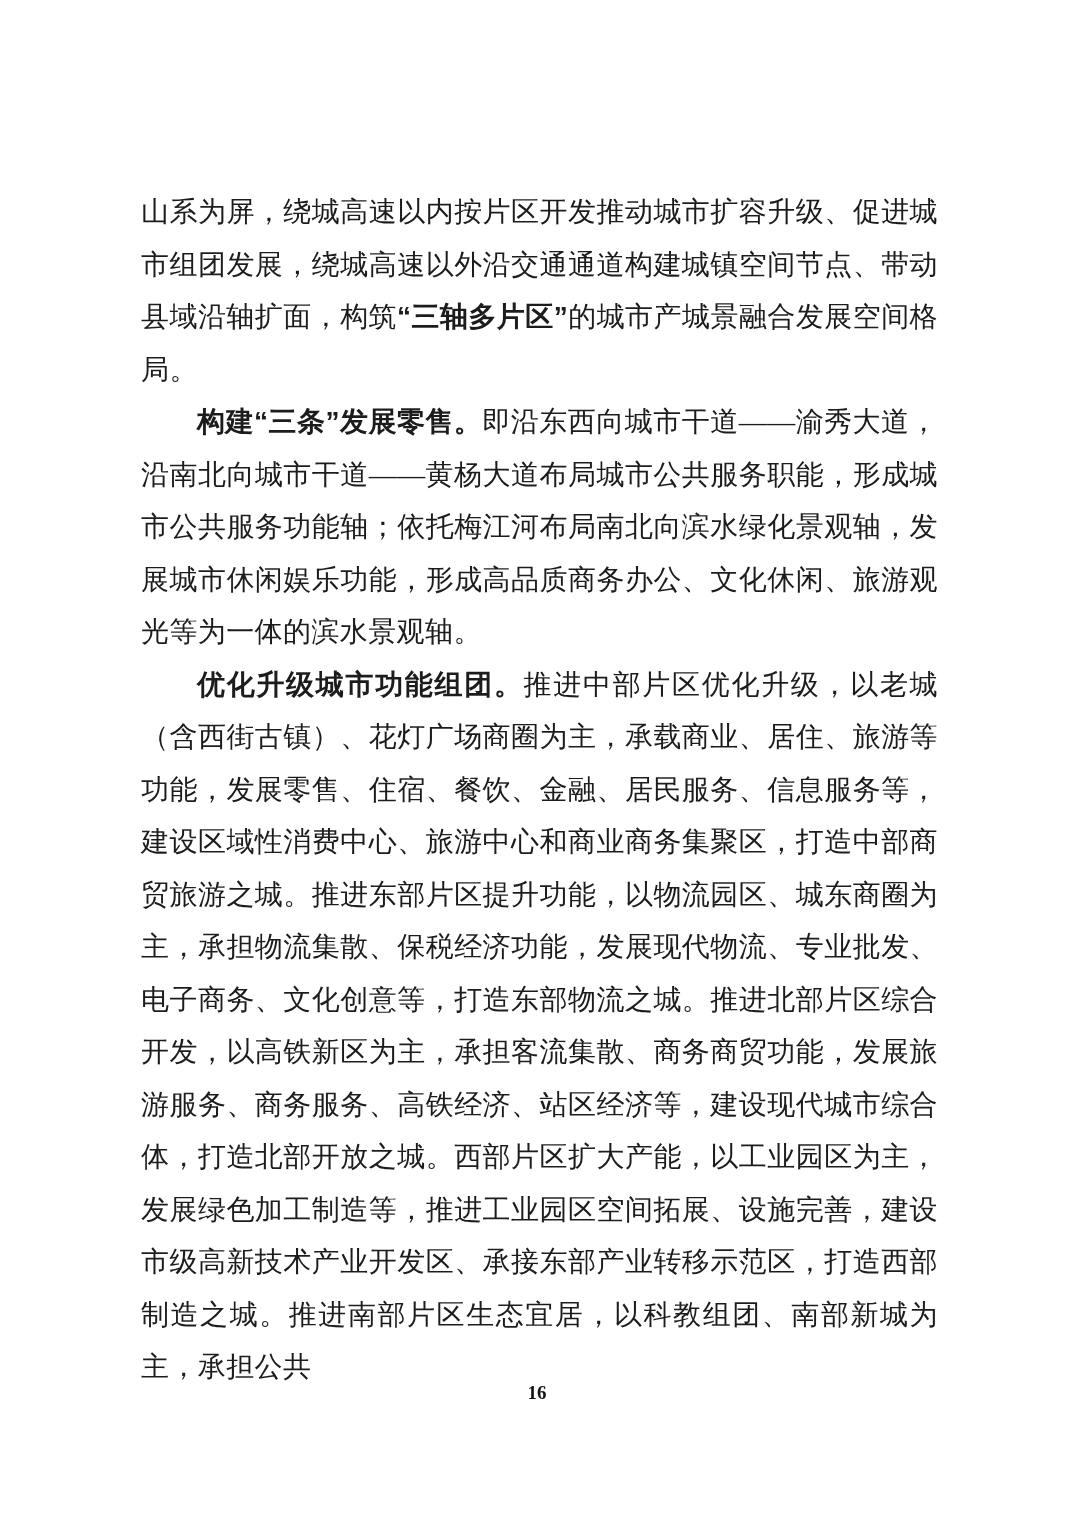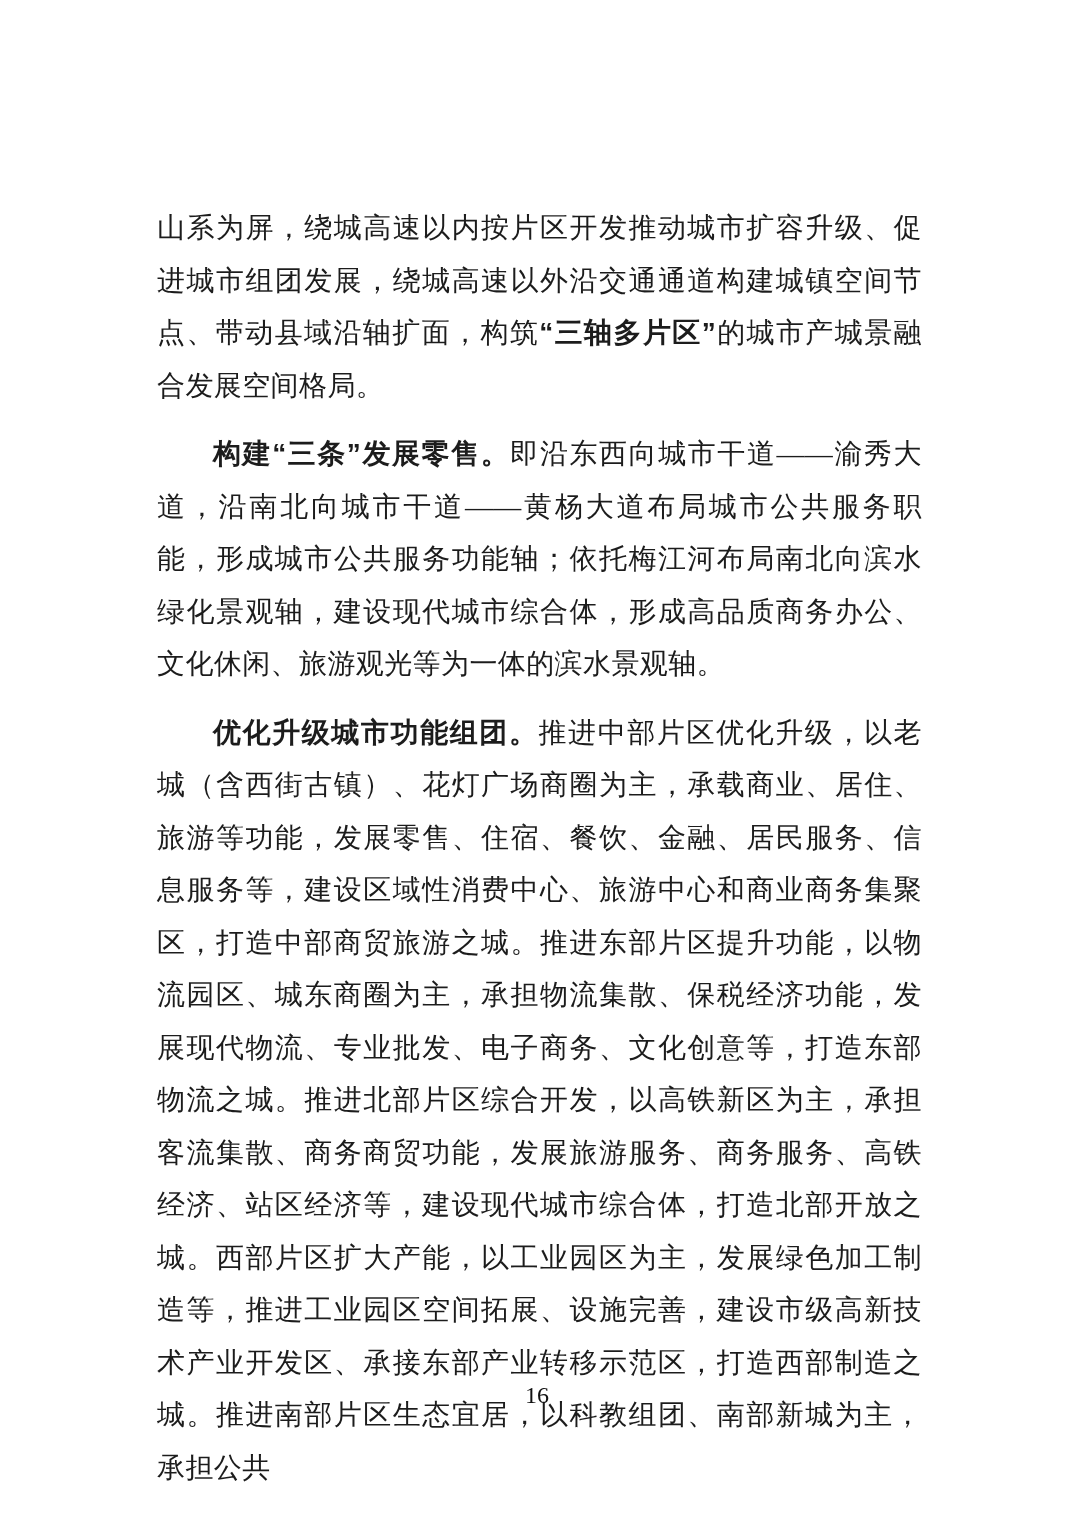--- a/index.html
+++ b/index.html
@@ -20,21 +20,21 @@
     left: 141px;
     top: 186px;
     width: 797px;
     font-size: 28px;
     line-height: 52.5px;
     letter-spacing: 0.4px;
     text-align: justify;
     color: #1c1c1c;
   }
   p.para {
-    margin: 16px;
+    margin: 0;
     padding: 0;
     text-indent: 0;
   }
   p.para.indent {
     text-indent: 2em;
   }
   .run {
     font-weight: normal;
   }
   .run.bold {
@@ -42,33 +42,33 @@
     font-family: "Liberation Sans", "DejaVu Sans", sans-serif;
   }
   .footer {
     position: absolute;
     left: 0;
     top: 1382px;
     width: 100%;
     text-align: center;
   }
   .page-number {
-    font-size: 24px;
-    font-weight: normal;
+    font-size: 19px;
+    font-weight: bold;
     color: #111111;
     font-family: "Liberation Serif", "DejaVu Serif", serif;
   }
 </style>
 </head>
 <body>
 
 <div class="page" style="background: rgb(255, 255, 255);">
   <main class="text-block" style="color: rgb(28, 28, 28);">
     <div>
         <p class="para"><span class="run">山系为屏，绕城高速以内按片区开发推动城市扩容升级、促进城市组团发展，绕城高速以外沿交通通道构建城镇空间节点、带动县域沿轴扩面，构筑</span><span class="run bold">“三轴多片区”</span><span class="run">的城市产城景融合发展空间格局。</span></p>
-        <p class="para indent"><span class="run bold">构建“三条”发展零售。</span><span class="run">即沿东西向城市干道——渝秀大道，沿南北向城市干道——黄杨大道布局城市公共服务职能，形成城市公共服务功能轴；依托梅江河布局南北向滨水绿化景观轴，建设现代城市综合体，形成高品质商务办公、文化休闲、旅游观光等为一体的滨水景观轴。</span></p>
+        <p class="para indent"><span class="run bold">构建“三条”发展零售。</span><span class="run">即沿东西向城市干道——渝秀大道，沿南北向城市干道——黄杨大道布局城市公共服务职能，形成城市公共服务功能轴；依托梅江河布局南北向滨水绿化景观轴，发展城市休闲娱乐功能，形成高品质商务办公、文化休闲、旅游观光等为一体的滨水景观轴。</span></p>
         <p class="para indent"><span class="run bold">优化升级城市功能组团。</span><span class="run">推进中部片区优化升级，以老城（含西街古镇）、花灯广场商圈为主，承载商业、居住、旅游等功能，发展零售、住宿、餐饮、金融、居民服务、信息服务等，建设区域性消费中心、旅游中心和商业商务集聚区，打造中部商贸旅游之城。推进东部片区提升功能，以物流园区、城东商圈为主，承担物流集散、保税经济功能，发展现代物流、专业批发、电子商务、文化创意等，打造东部物流之城。推进北部片区综合开发，以高铁新区为主，承担客流集散、商务商贸功能，发展旅游服务、商务服务、高铁经济、站区经济等，建设现代城市综合体，打造北部开放之城。西部片区扩大产能，以工业园区为主，发展绿色加工制造等，推进工业园区空间拓展、设施完善，建设市级高新技术产业开发区、承接东部产业转移示范区，打造西部制造之城。推进南部片区生态宜居，以科教组团、南部新城为主，承担公共</span></p>
       </div>
   </main>
   <div class="footer">
     <span class="page-number">16</span>
   </div>
 </div>
 
 </body></html>

